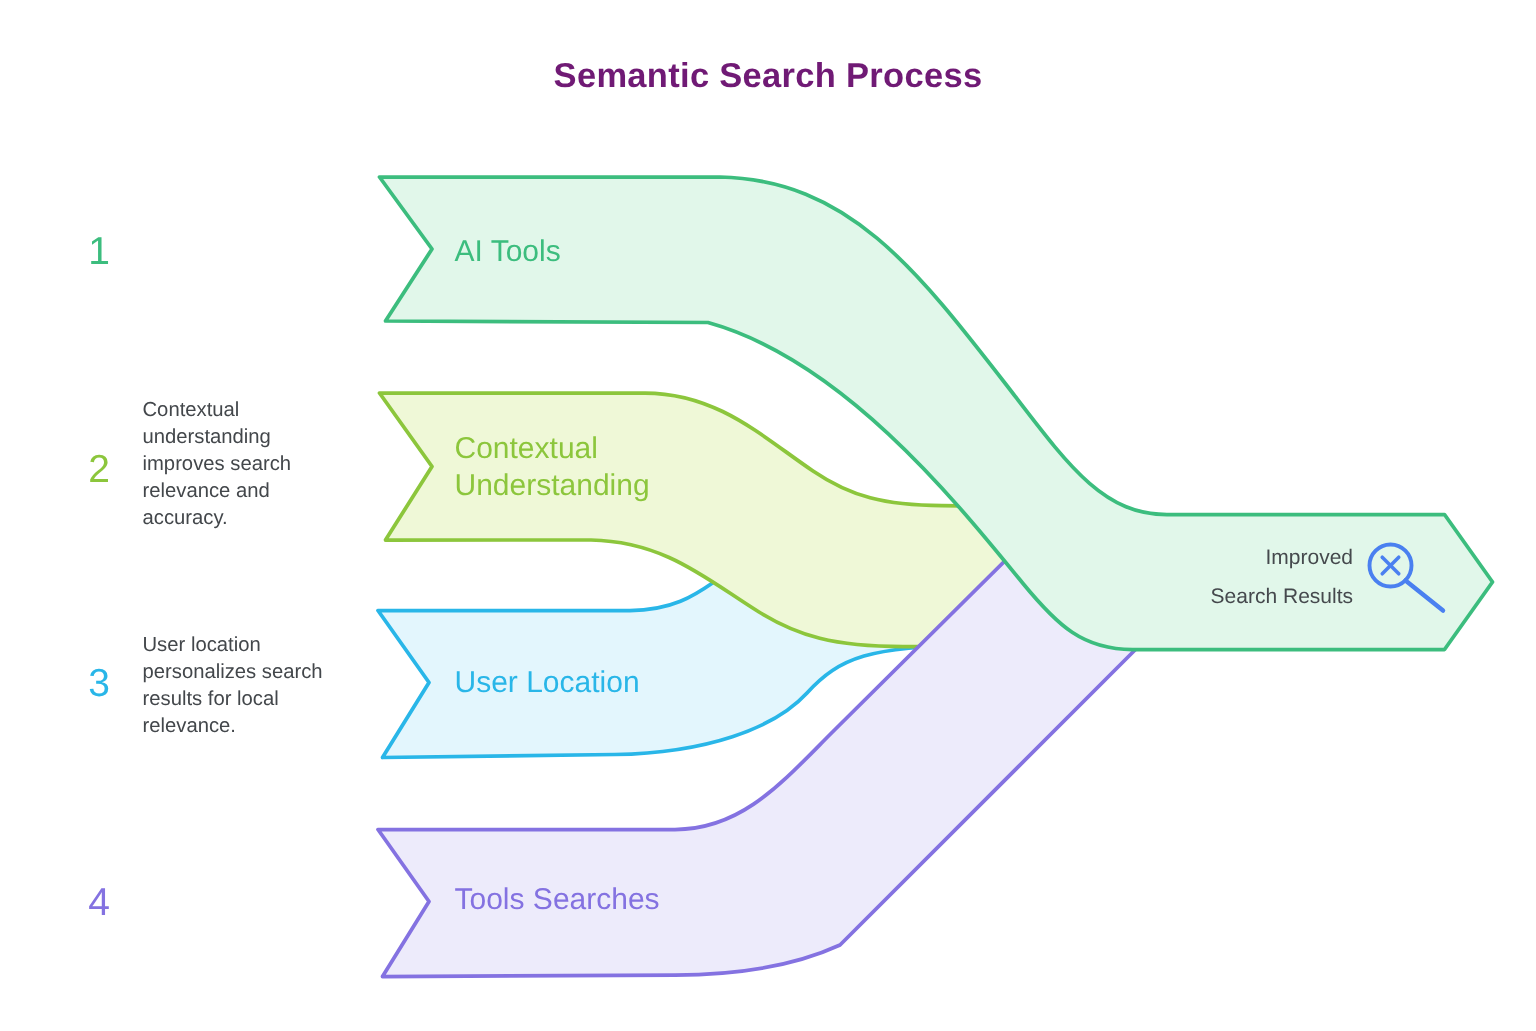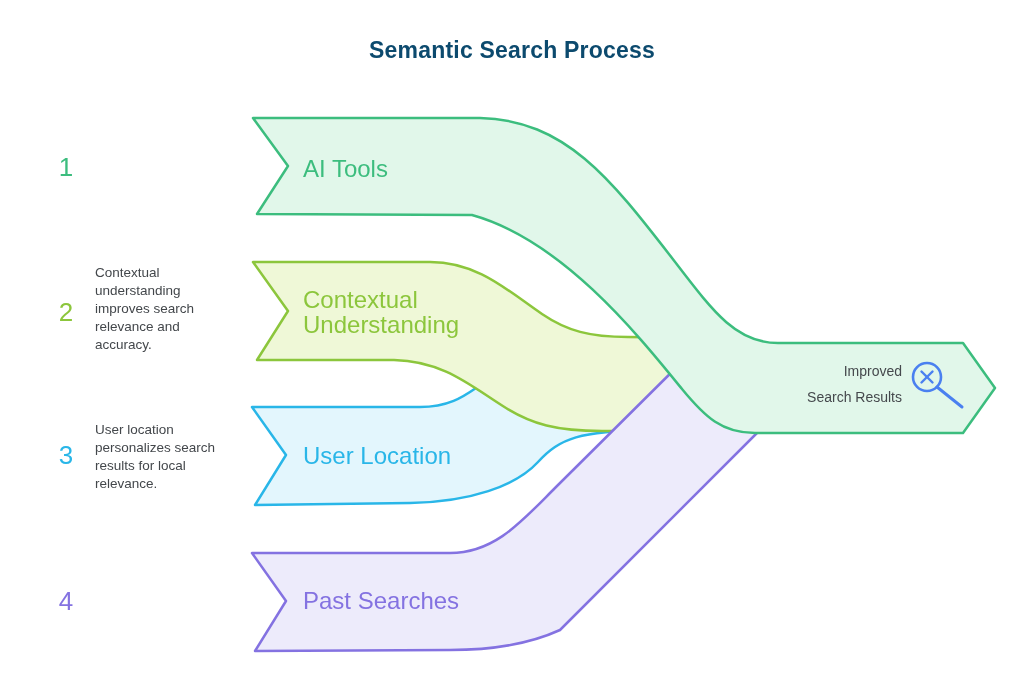--- a/index.html
+++ b/index.html
@@ -3,33 +3,33 @@
 <meta charset="utf-8">
 <style>
   html,body{margin:0;padding:0;background:#fff;}
   #canvas{
     position:relative;width:1024px;height:687px;background:#fff;overflow:hidden;
     font-family:"Liberation Sans", sans-serif;
   }
   #bands{position:absolute;left:0;top:0;}
   .title{
     position:absolute;left:0;top:37px;width:1024px;text-align:center;
-    font-size:23px;font-weight:700;color:#0c4a6e;letter-spacing:.2px;
+    font-size:23px;font-weight:700;color:#701a75;letter-spacing:.2px;
   }
   .step-number{
     position:absolute;left:46px;width:40px;text-align:center;
     font-size:26px;font-weight:400;line-height:36px;
   }
   .step-desc{
     position:absolute;left:95px;width:152px;
     font-size:13.5px;line-height:18px;color:#43474b;white-space:pre-line;
   }
   .band-label{
     position:absolute;left:303px;
-    font-size:24px;line-height:25px;font-weight:400;white-space:pre-line;
+    font-size:20px;line-height:25px;font-weight:400;white-space:pre-line;
   }
   .result-label{
     position:absolute;left:640px;top:358px;width:262px;text-align:right;
     font-size:14px;line-height:26px;color:#45494d;white-space:pre-line;
   }
   .result-icon{position:absolute;left:906px;top:355px;width:62px;height:58px;}
 </style>
 </head>
 <body>
 
@@ -72,21 +72,21 @@
 Understanding</div>
 
   <div class="step-number" style="top: 437px; color: rgb(41, 182, 232);">3</div>
   <div class="step-desc" style="top:421px">User location
 personalizes search
 results for local
 relevance.</div>
   <div class="band-label" style="top: 443px; color: rgb(41, 182, 232);">User Location</div>
 
   <div class="step-number" style="top: 583px; color: rgb(132, 114, 225);">4</div>
-  <div class="band-label" style="top: 588px; color: rgb(132, 114, 225);">Past Searches</div>
+  <div class="band-label" style="top: 588px; color: rgb(132, 114, 225);">Tools Searches</div>
 
   <div class="result-label">Improved
 Search Results</div>
   <svg class="result-icon" viewBox="0 0 62 58">
     <g fill="none" stroke-linecap="round" stroke="#4a80f0">
       <circle cx="21" cy="22" r="14" stroke-width="2.6"></circle>
       <line x1="15.5" y1="16.5" x2="26.5" y2="27.5" stroke-width="2.4"></line>
       <line x1="26.5" y1="16.5" x2="15.5" y2="27.5" stroke-width="2.4"></line>
       <line x1="31" y1="32" x2="56" y2="52" stroke-width="3"></line>
     </g>

